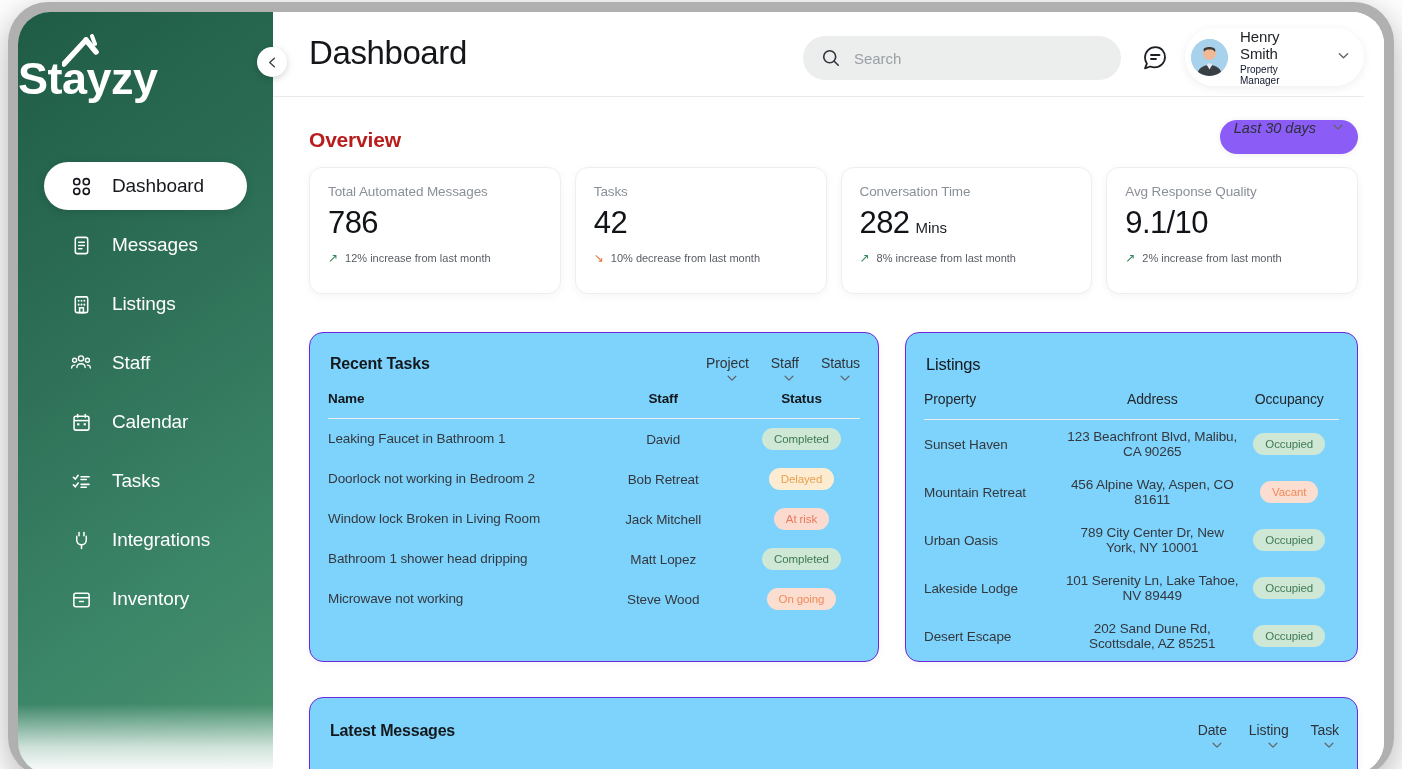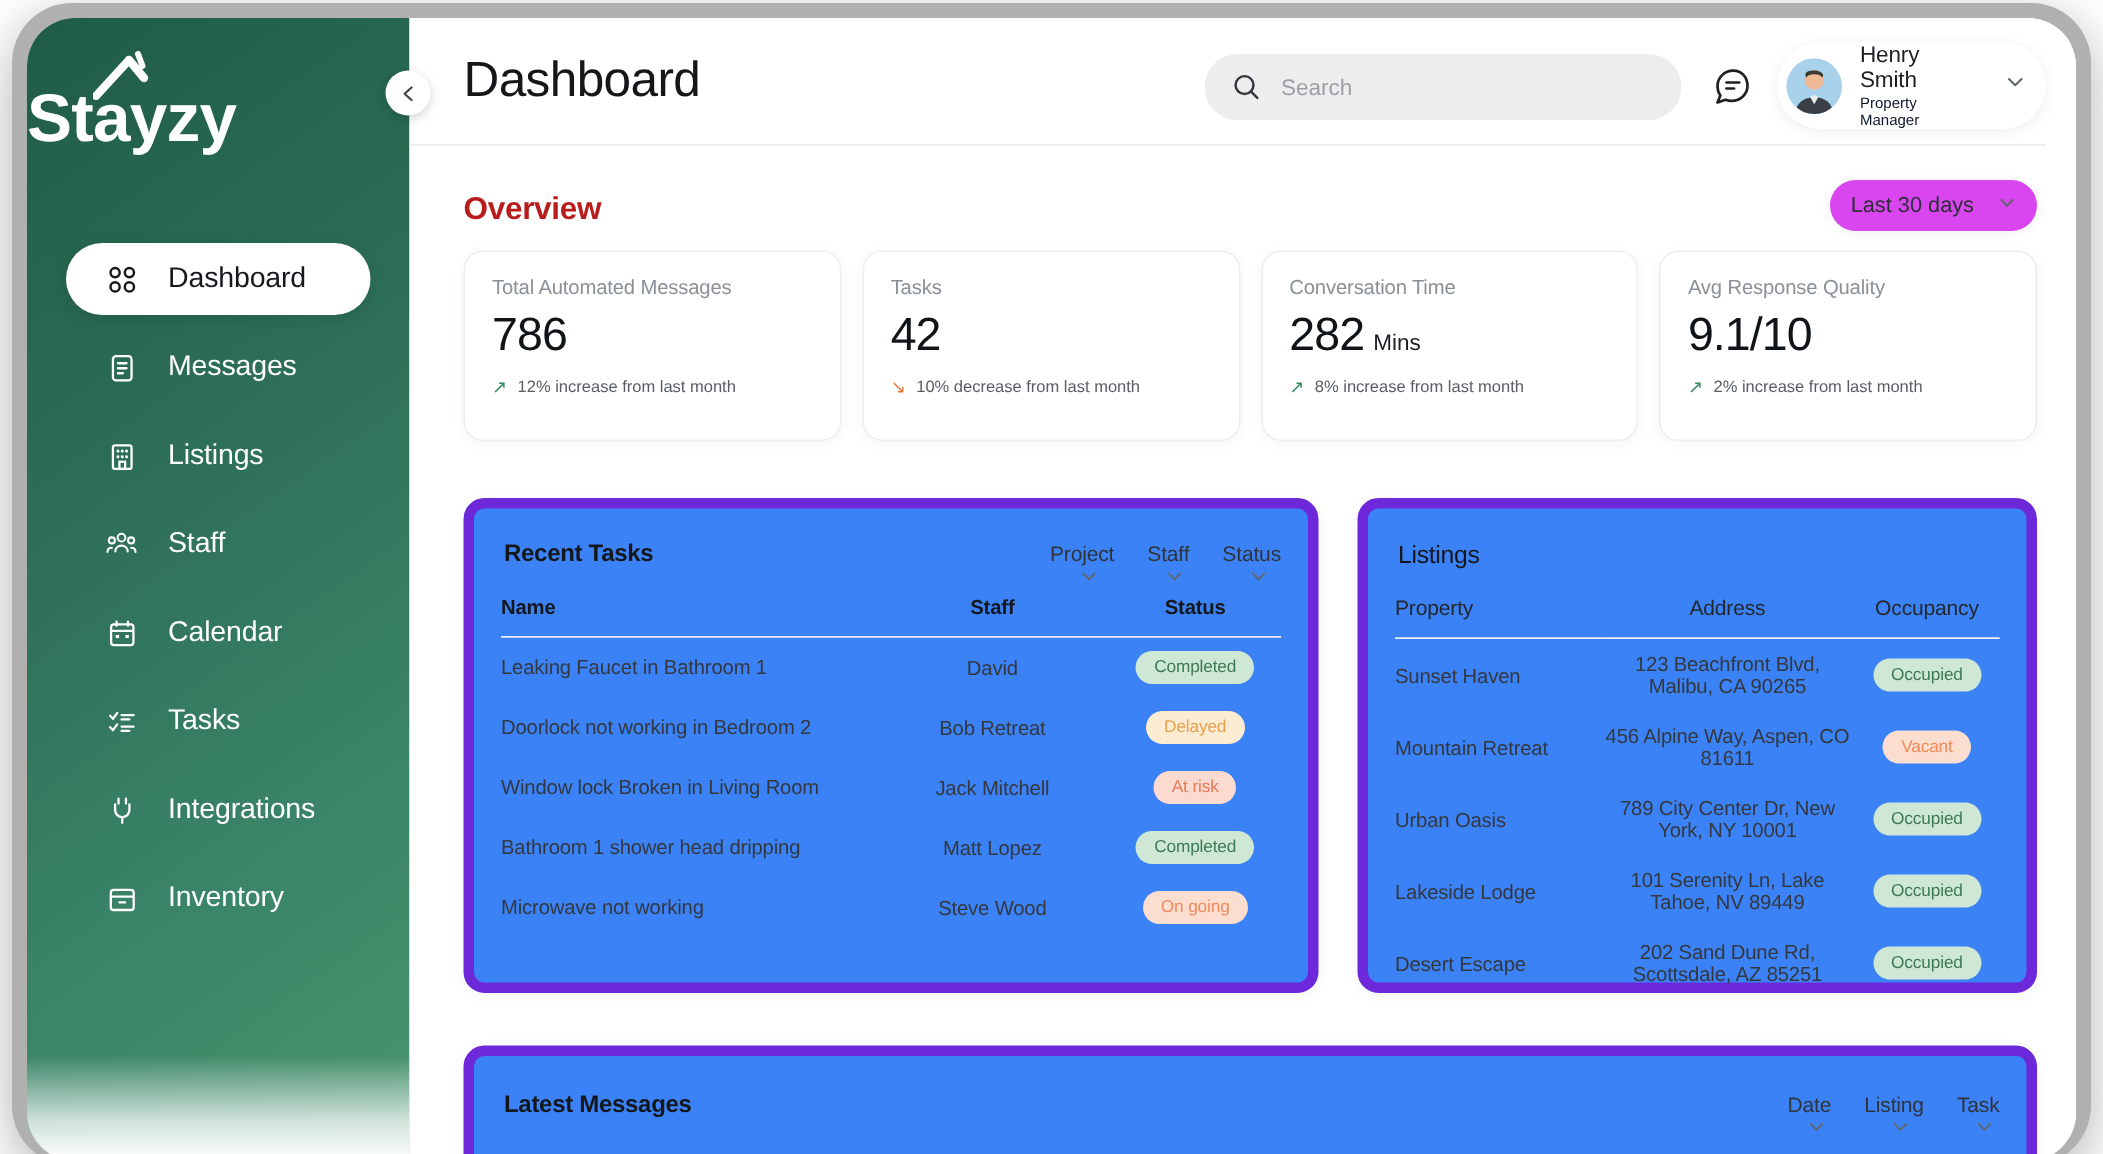--- a/index.html
+++ b/index.html
@@ -187,28 +187,29 @@
     font-size: 21px;
     font-weight: 700;
     color: #b91c1c;
     letter-spacing: -0.2px;
     text-align: center;
   }
   #range-select {
     position: absolute;
     right: 26px; top: 108px;
     height: 34px;
-    display: flex; align-items: center;
+    display: flex; 
     padding: 0 14px;
     border-radius: 18px;
-    background: #d946ef;
+    background: #8b5cf6;
     box-shadow: 0 1px 7px rgba(0,0,0,0.07);
     font-size: 14.5px;
     color: #2c3036;
     cursor: pointer;
+    font-style: italic;
   }
   #range-select .caret { margin-left: 16px; }
 
   
   #stats {
     position: absolute;
     left: 36px; top: 155px;
     width: 1049px;
     display: flex;
     gap: 14px;
@@ -238,22 +239,22 @@
     display: flex; align-items: center;
     color: #585d64;
   }
   .stat-delta .arrow { margin-right: 7px; font-size: 12px; line-height: 1; }
   .up   { color: #2f8a5a; }
   .down { color: #e27a3b; }
 
   
   .panel {
     position: absolute;
-    background: #3b82f6;
-    border: 7px solid #6d28d9;
+    background: #7dd3fc;
+    border: 1px solid #6d28d9;
     border-radius: 14px;
     box-shadow: 0 2px 10px rgba(0,0,0,0.045);
   }
   #tasks-panel { left: 36px; top: 320px; width: 570px; height: 330px; }
   #listings-panel { left: 632px; top: 320px; width: 453px; height: 330px; }
   #messages-panel { left: 36px; top: 685px; width: 1049px; height: 120px; }
 
   .panel-title {
     position: absolute;
     left: 20px; top: 22px;

